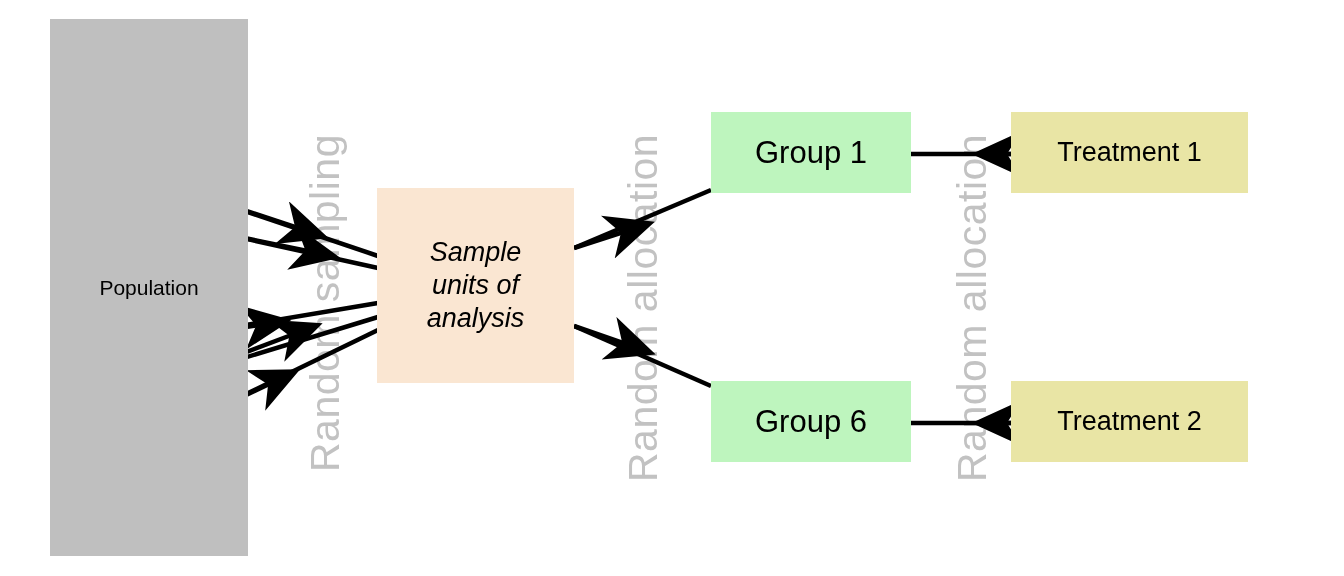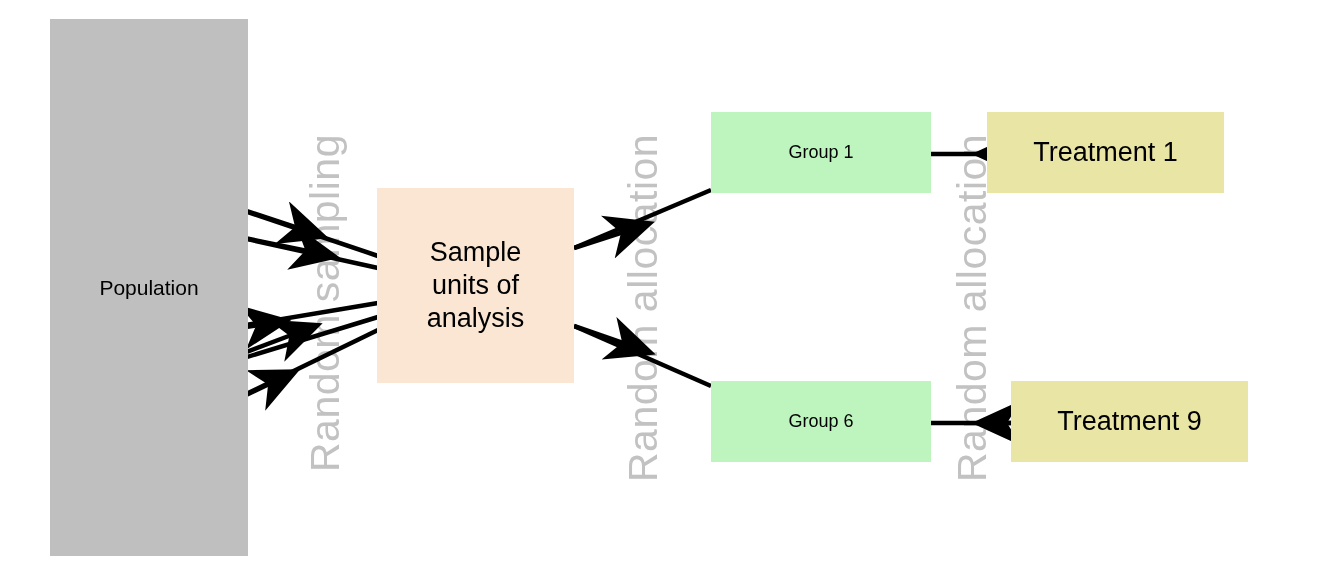--- a/index.html
+++ b/index.html
@@ -46,36 +46,37 @@
     z-index: 1;
   }
   .sample-block {
     left: 377px;
     top: 188px;
     width: 197px;
     height: 195px;
     background: #fae6d2;
     font-size: 27px;
     z-index: 2;
+    font-style: italic;
   }
   .group-block {
-    width: 220px;
+    width: 200px;
     height: 81px;
     background: #bef5be;
-    font-size: 18px;
+    font-size: 31px;
   }
   .group1-block { left: 711px; top: 112px; }
   .group2-block { left: 711px; top: 381px; }
   .treatment-block {
     width: 237px;
     height: 81px;
     background: #e9e5a5;
     font-size: 27px;
   }
-  .treatment1-block { left: 987px; top: 112px; }
+  .treatment1-block { left: 1011px; top: 112px; }
   .treatment2-block { left: 1011px; top: 381px; }
 
   .watermark {
     position: absolute;
     color: #c2c2c2;
     font-size: 41px;
     letter-spacing: 0.5px;
     white-space: nowrap;
     transform-origin: 0 0;
     transform: rotate(-90deg);
@@ -160,16 +161,16 @@
 
   <div class="node group-block group2-block">
     <span>Group 6</span>
   </div>
 
   <div class="node treatment-block treatment1-block">
     <span>Treatment 1</span>
   </div>
 
   <div class="node treatment-block treatment2-block">
-    <span>Treatment 9</span>
+    <span>Treatment 2</span>
   </div>
 
 </div>
 
 </body></html>

